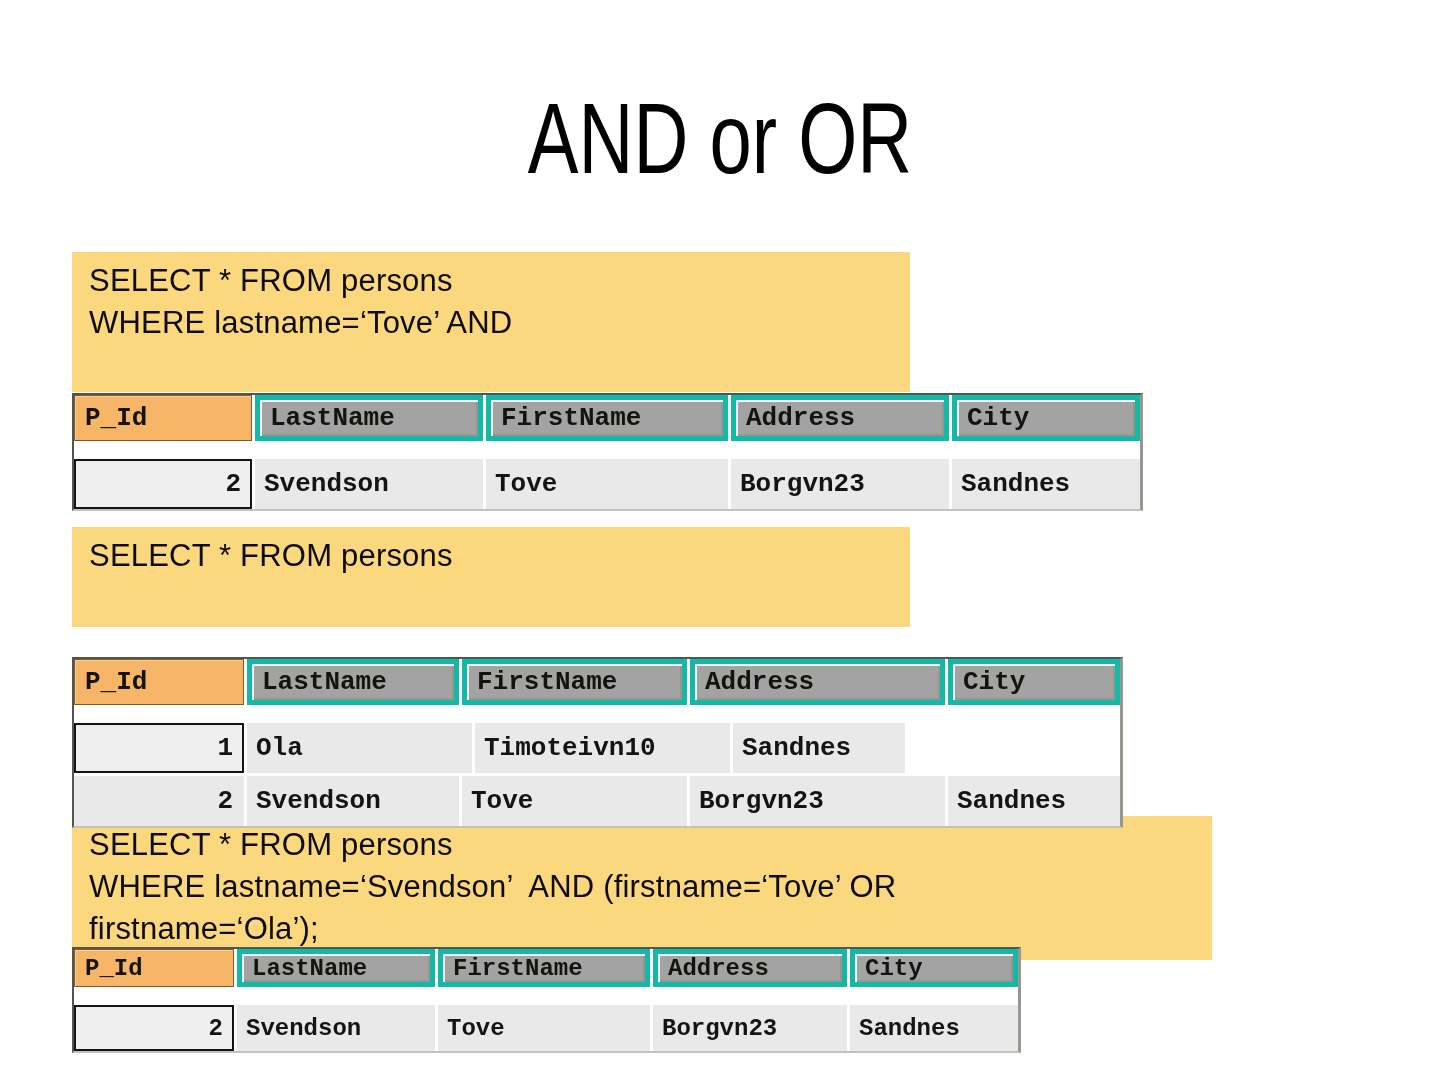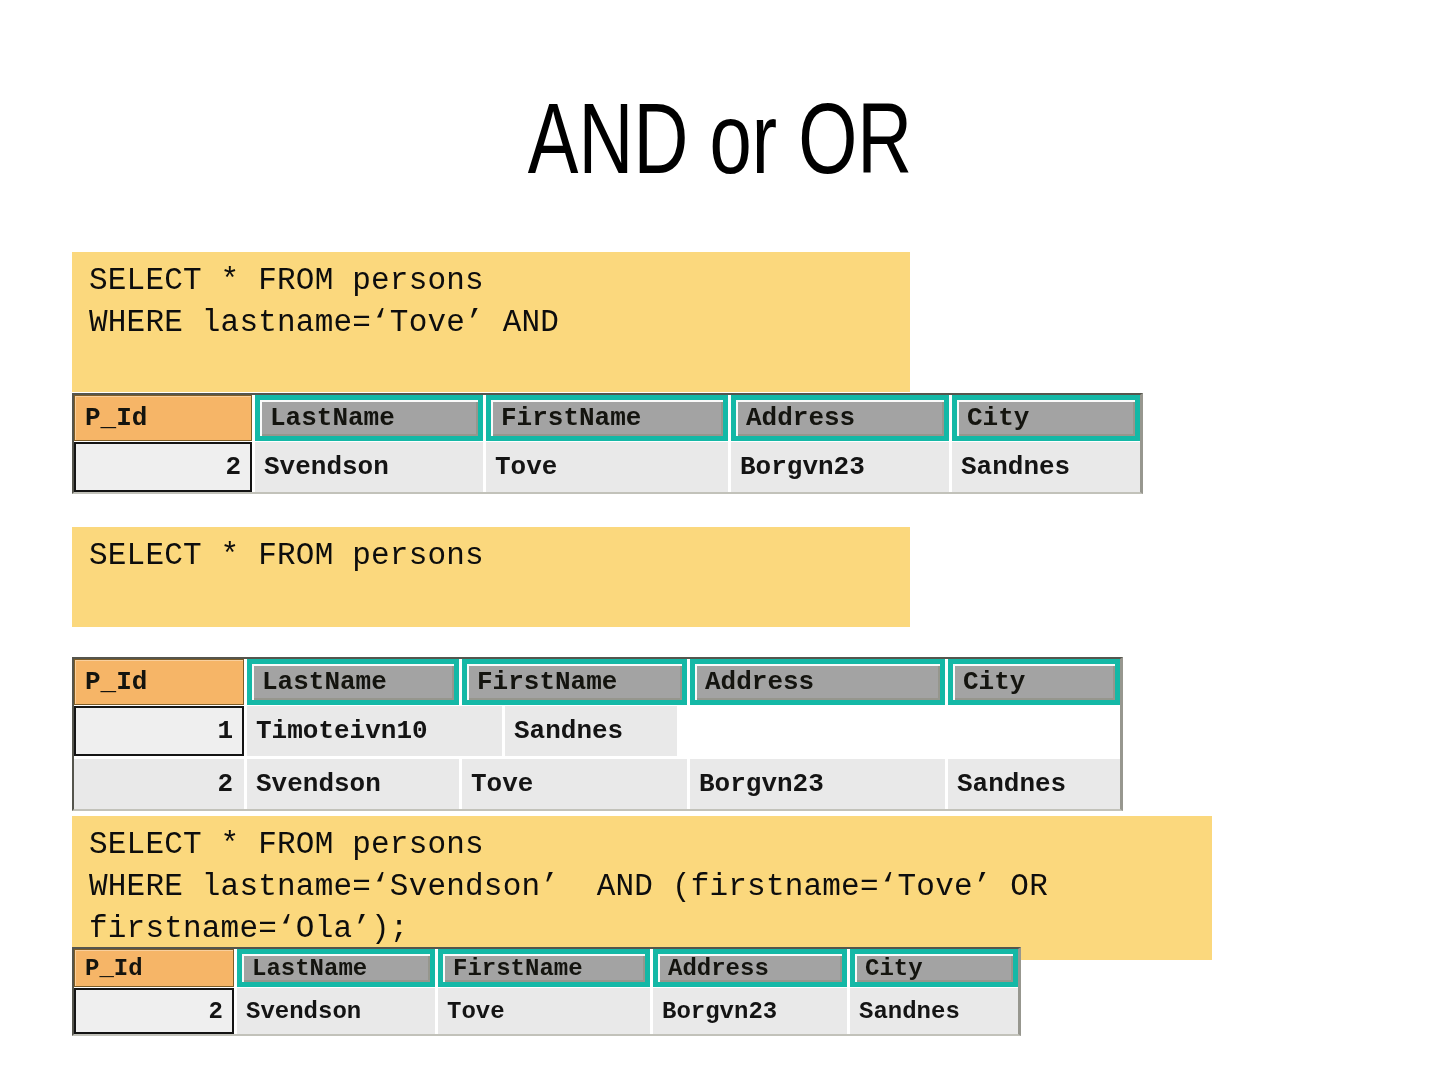--- a/index.html
+++ b/index.html
@@ -24,21 +24,20 @@
     transform: scaleX(0.76);
     white-space: nowrap;
   }
 
   
   .qbox {
     position: absolute;
     background: #FBD87D;
     z-index: 1;
     padding: 8px 0 0 17px;
-    font-family: Liberation Mono, monospace;
   }
   .qbox .qline {
     font-size: 31px;
     line-height: 42px;
     color: #0d0d0d;
     white-space: pre;
     letter-spacing: 0.2px;
   }
   #qbox1 { left: 72px; top: 252px; width: 838px; height: 140px; }
   #qbox2 { left: 72px; top: 527px; width: 838px; height: 100px; }
@@ -50,21 +49,21 @@
     z-index: 2;
     background: #ffffff;
     border-top: 2px solid #55554d;
     border-left: 2px solid #55554d;
     border-right: 3px solid #97978f;
     border-bottom: 2px solid #c2c2ba;
     display: flex;
     flex-direction: column;
   }
   .hrow, .drow { display: flex; gap: 3px; }
-  .hrow { margin-bottom: 1px; }
+  .hrow { margin-bottom: 18px; }
   .drow + .drow { margin-top: 3px; }
 
   .hcell {
     background: #a3a3a3;
     border: 5px solid #14b8a6;
     box-shadow: inset 2px 2px 0 rgba(255,255,255,0.95),
                 inset -2px -2px 0 rgba(140,140,124,0.55);
     height: 46px;
     display: flex; align-items: center;
     padding-left: 10px;
@@ -157,20 +156,21 @@
   <div class="tbl" id="table2">
     <div class="hrow">
       <div class="hcell pid c0">P_Id</div>
       <div class="hcell c1">LastName</div>
       <div class="hcell c2">FirstName</div>
       <div class="hcell c3">Address</div>
       <div class="hcell c4">City</div>
     </div>
     <div class="drow">
       <div class="dcell pid sel c0">1</div>
+      <div class="dcell c2">Ola</div>
       <div class="dcell c3">Timoteivn10</div>
       <div class="dcell c4">Sandnes</div>
     </div>
     <div class="drow">
       <div class="dcell pid c0">2</div>
       <div class="dcell c1">Svendson</div>
       <div class="dcell c2">Tove</div>
       <div class="dcell c3">Borgvn23</div>
       <div class="dcell c4">Sandnes</div>
     </div>

